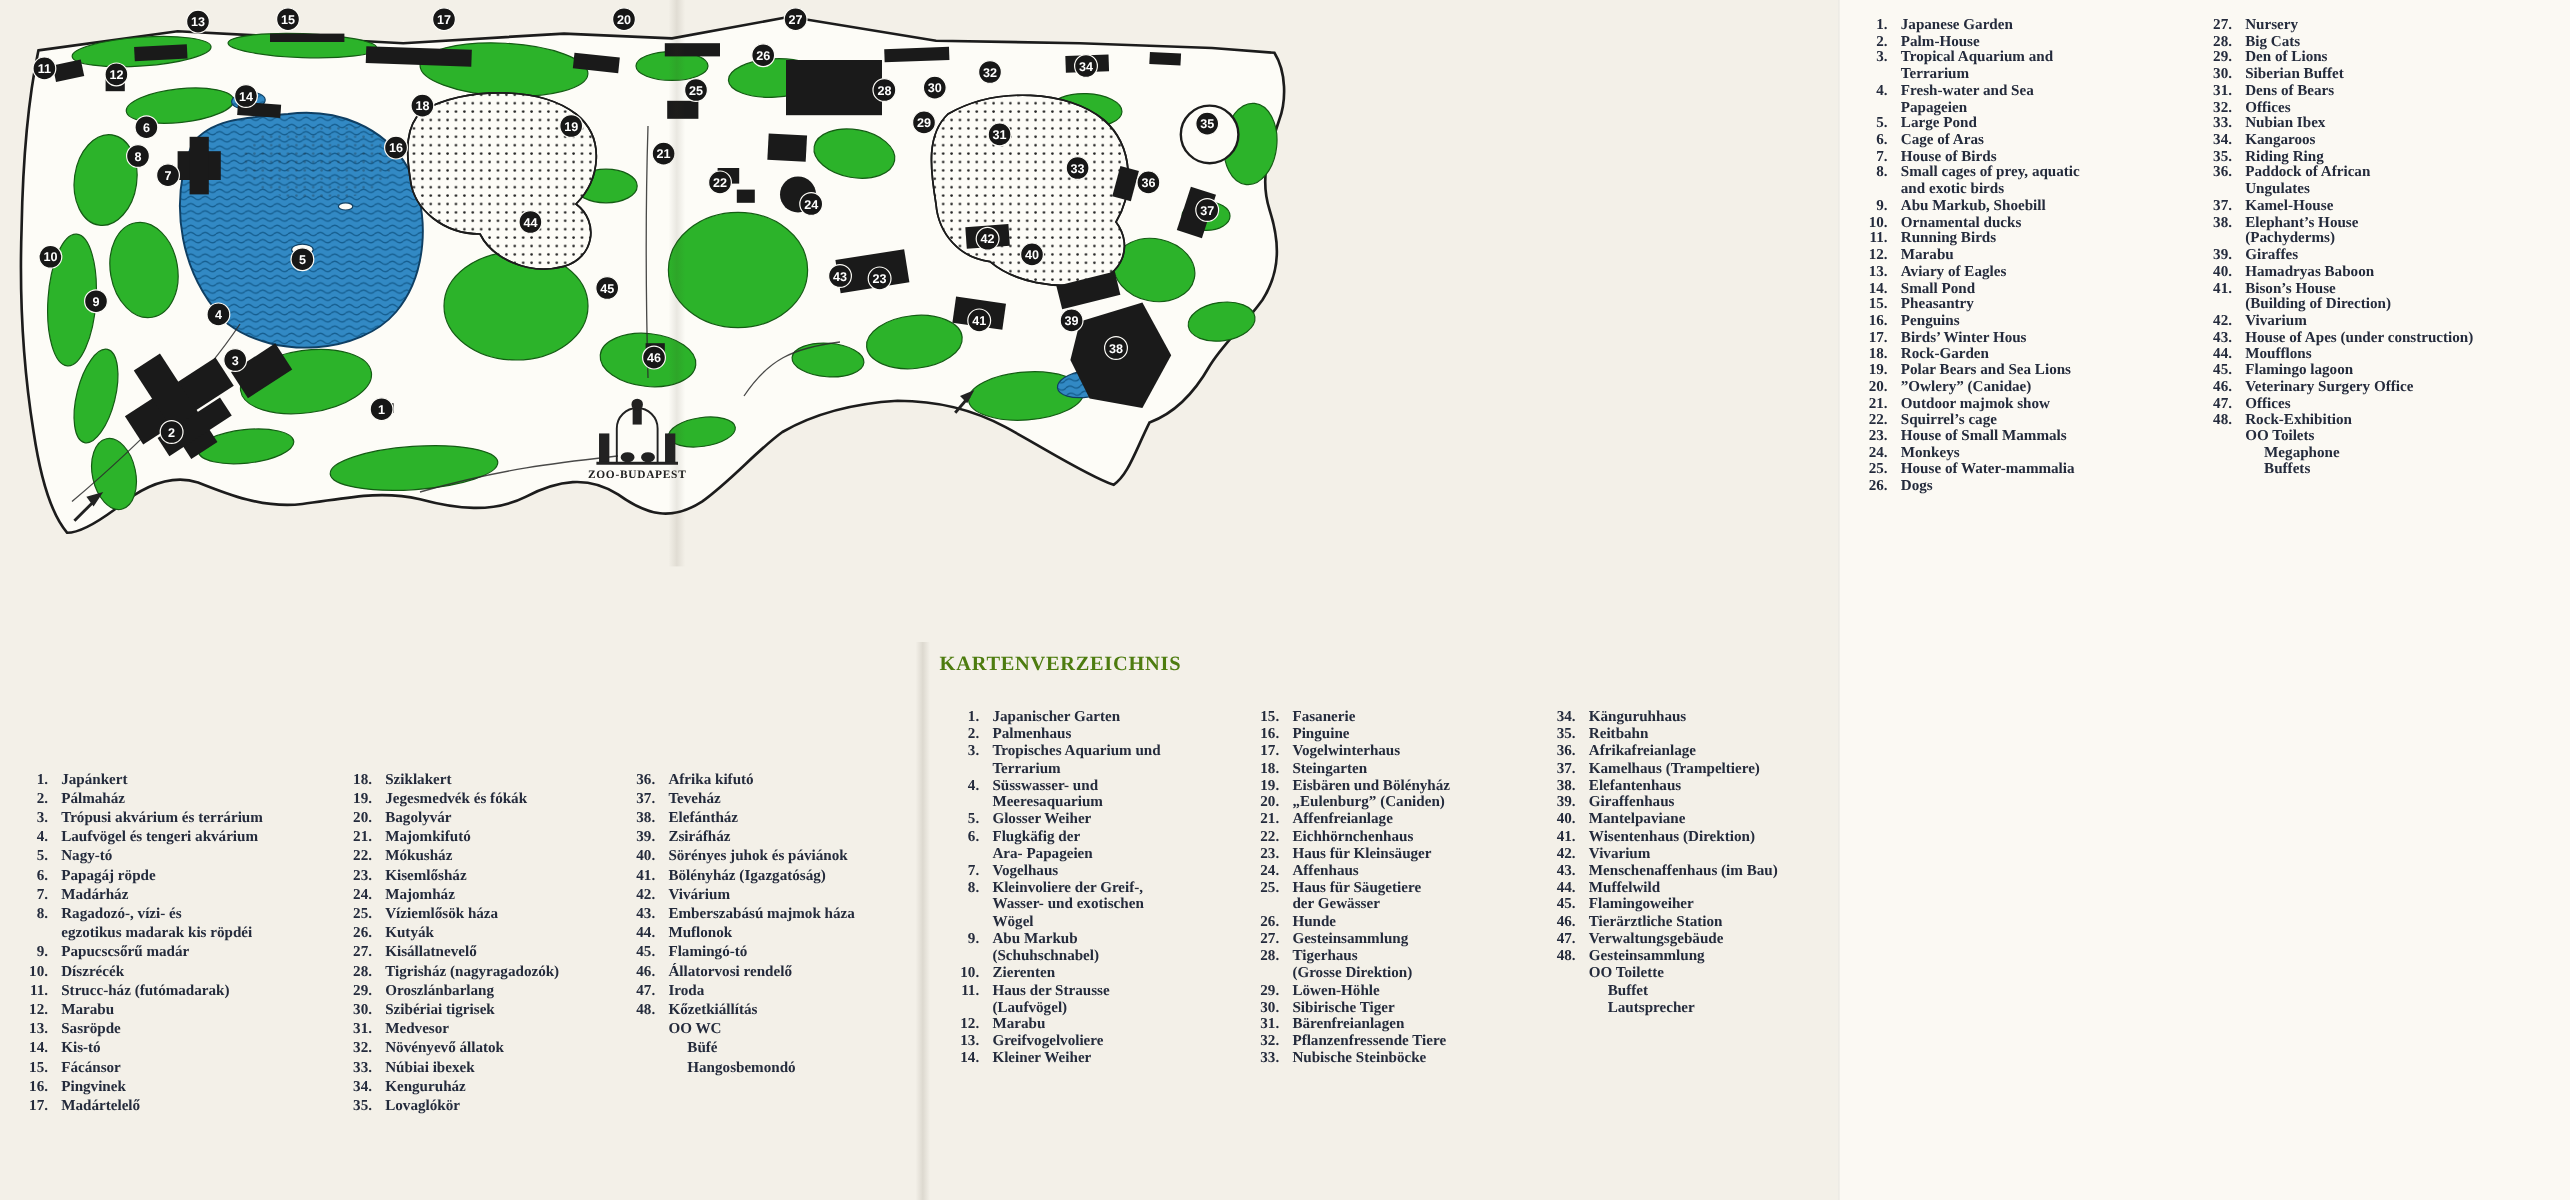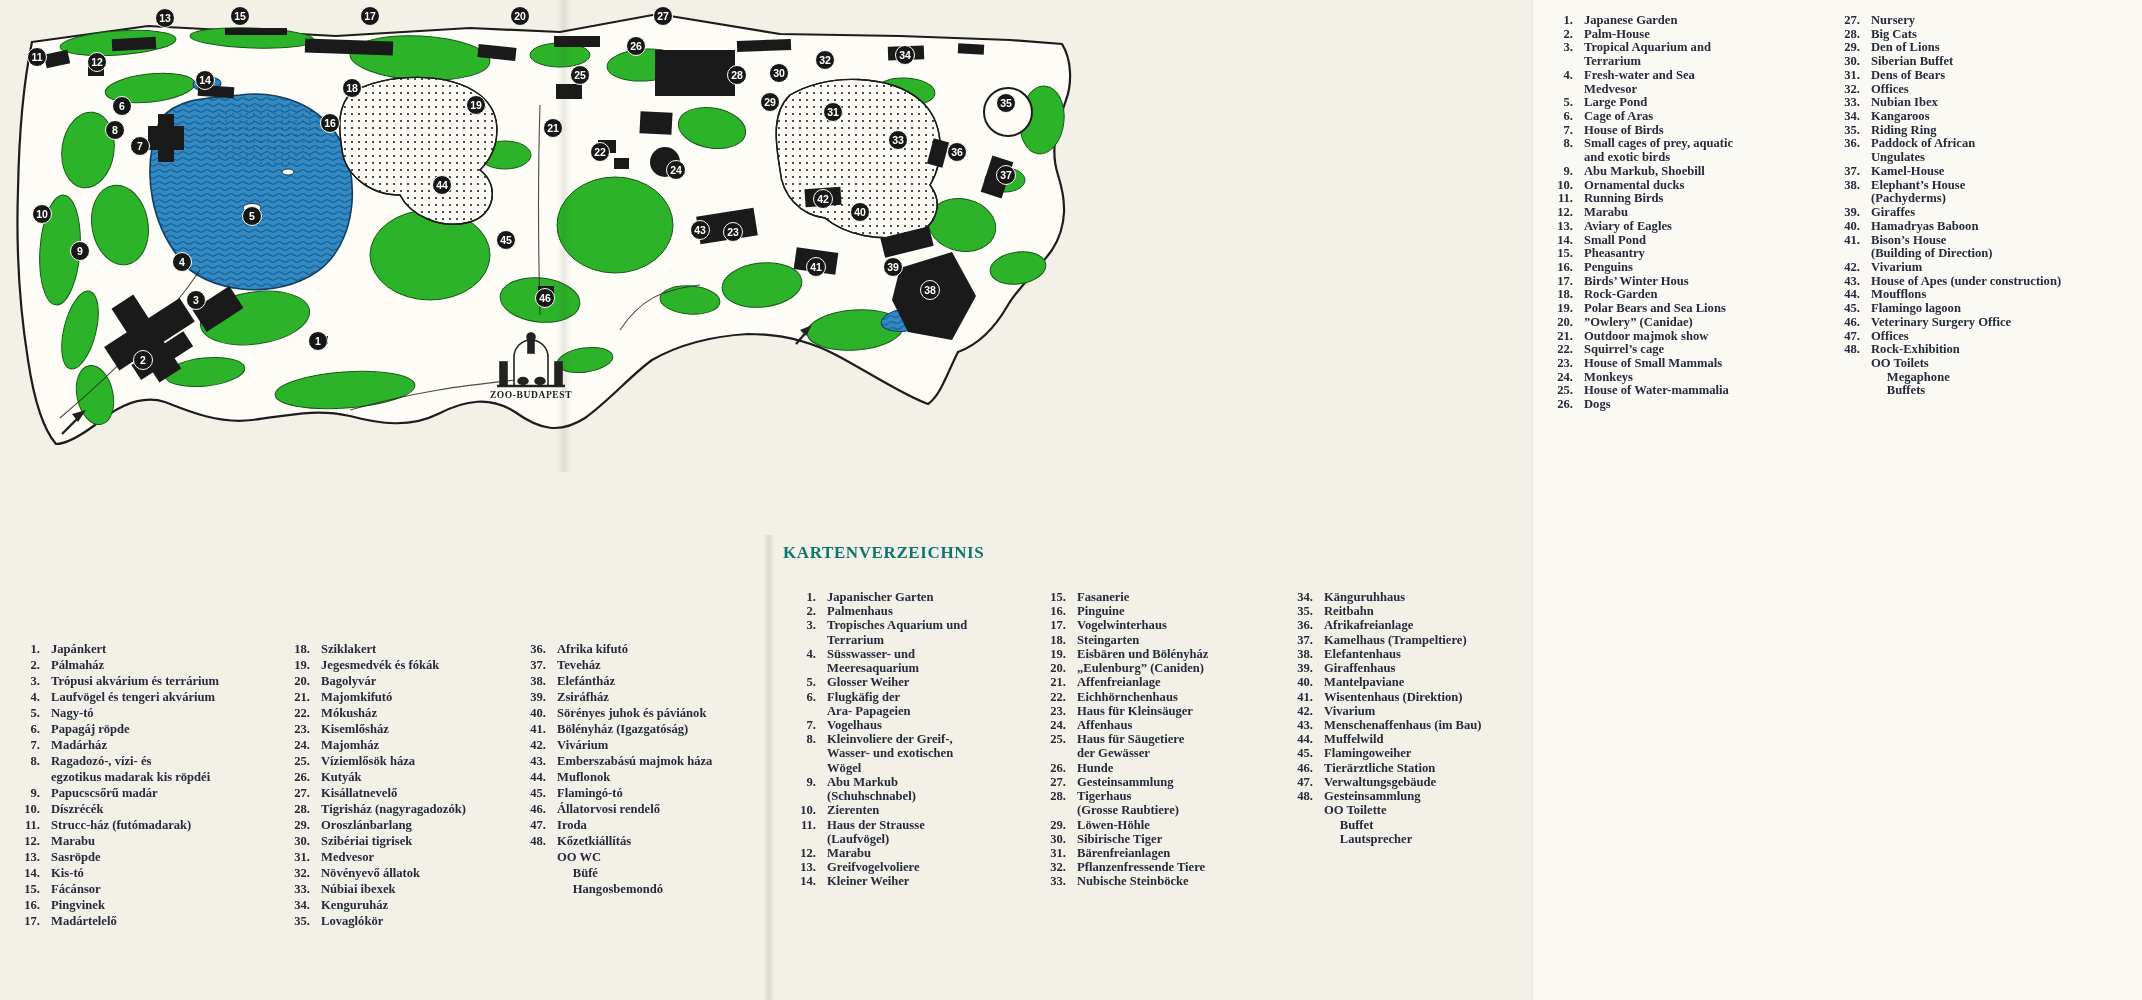--- a/index.html
+++ b/index.html
@@ -13,21 +13,21 @@
            background:linear-gradient(90deg,rgba(0,0,0,0) 0%,rgba(60,50,30,0.10) 50%,rgba(0,0,0,0) 100%);}
   #crease2{left:763px;top:535px;width:12px;height:465px;
            background:linear-gradient(90deg,rgba(0,0,0,0) 0%,rgba(60,50,30,0.12) 50%,rgba(0,0,0,0) 100%);}
   .leg{position:absolute;color:#242b3c;font-weight:bold;font-size:12.6px;}
   .lh-en{line-height:1.09;}
   .lh-de{line-height:1.13;}
   .lh-hu{line-height:1.27;}
   .leg .row{display:flex;align-items:flex-start;}
   .leg .n{flex:0 0 28px;width:28px;text-align:right;margin-right:11px;}
   .leg .t{white-space:pre-wrap;}
-  #de-title{position:absolute;left:783px;top:543px;color:#0f766e;font-weight:bold;
+  #de-title{position:absolute;left:783px;top:543px;color:#4d7c0f;font-weight:bold;
             font-size:17px;letter-spacing:0.6px;}
 </style>
 </head>
 <body>
 
 <div id="stage">
 
   <div id="right-page"></div>
 
   <svg id="map-svg" class="map" width="1530" height="462" viewBox="0 0 1530 462">
@@ -369,21 +369,21 @@
 
       <div class="row">
         <span class="n">3.</span>
         <span class="t">Tropical Aquarium and
 Terrarium</span>
       </div>
 
       <div class="row">
         <span class="n">4.</span>
         <span class="t">Fresh-water and Sea
-Medvesor</span>
+Papageien</span>
       </div>
 
       <div class="row">
         <span class="n">5.</span>
         <span class="t">Large Pond</span>
       </div>
 
       <div class="row">
         <span class="n">6.</span>
         <span class="t">Cage of Aras</span>
@@ -753,21 +753,21 @@
       </div>
 
       <div class="row">
         <span class="n">27.</span>
         <span class="t">Gesteinsammlung</span>
       </div>
 
       <div class="row">
         <span class="n">28.</span>
         <span class="t">Tigerhaus
-(Grosse Raubtiere)</span>
+(Grosse Direktion)</span>
       </div>
 
       <div class="row">
         <span class="n">29.</span>
         <span class="t">Löwen-Höhle</span>
       </div>
 
       <div class="row">
         <span class="n">30.</span>
         <span class="t">Sibirische Tiger</span>

